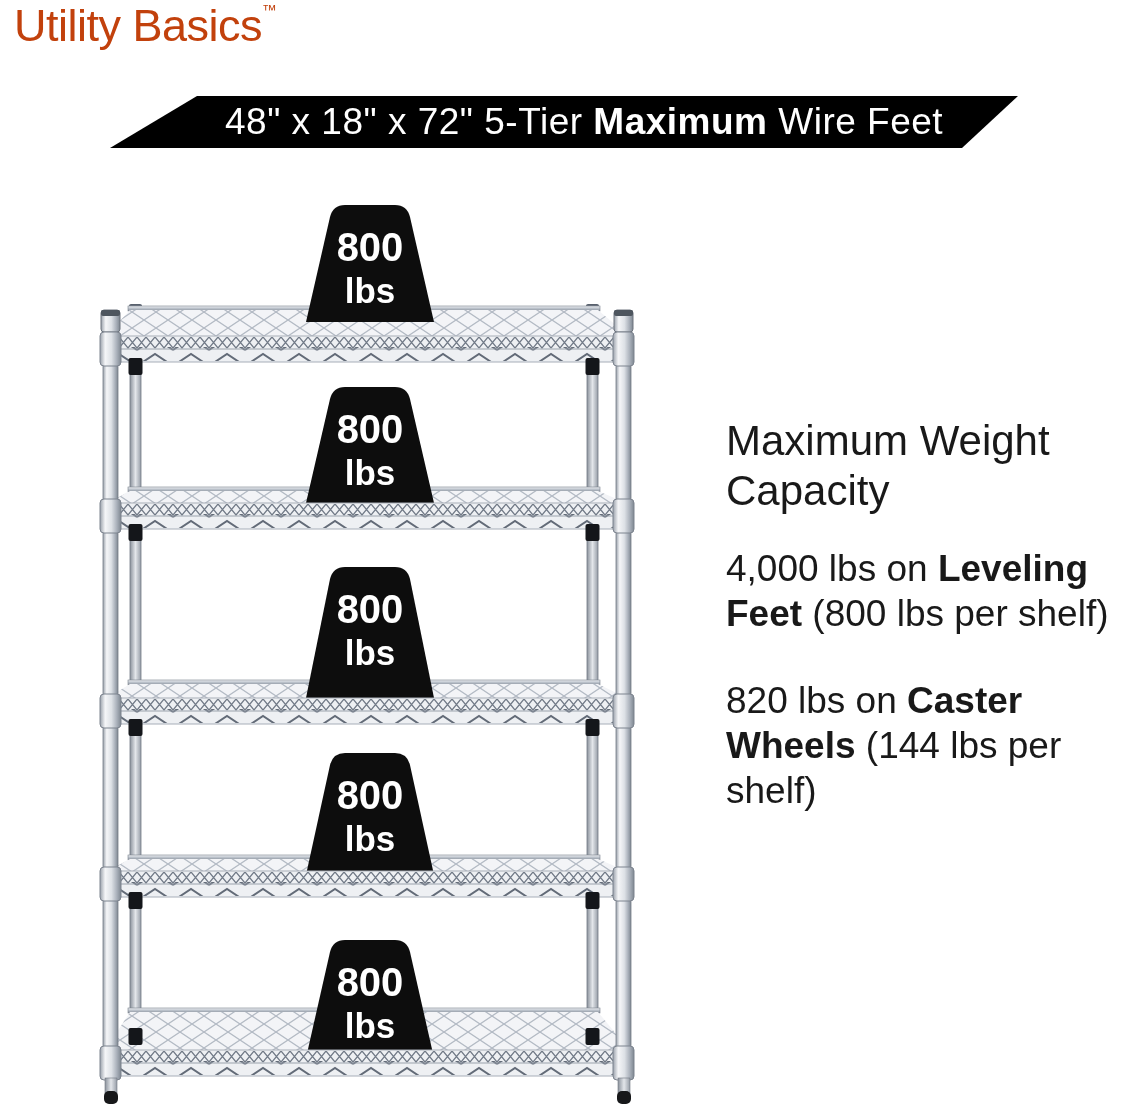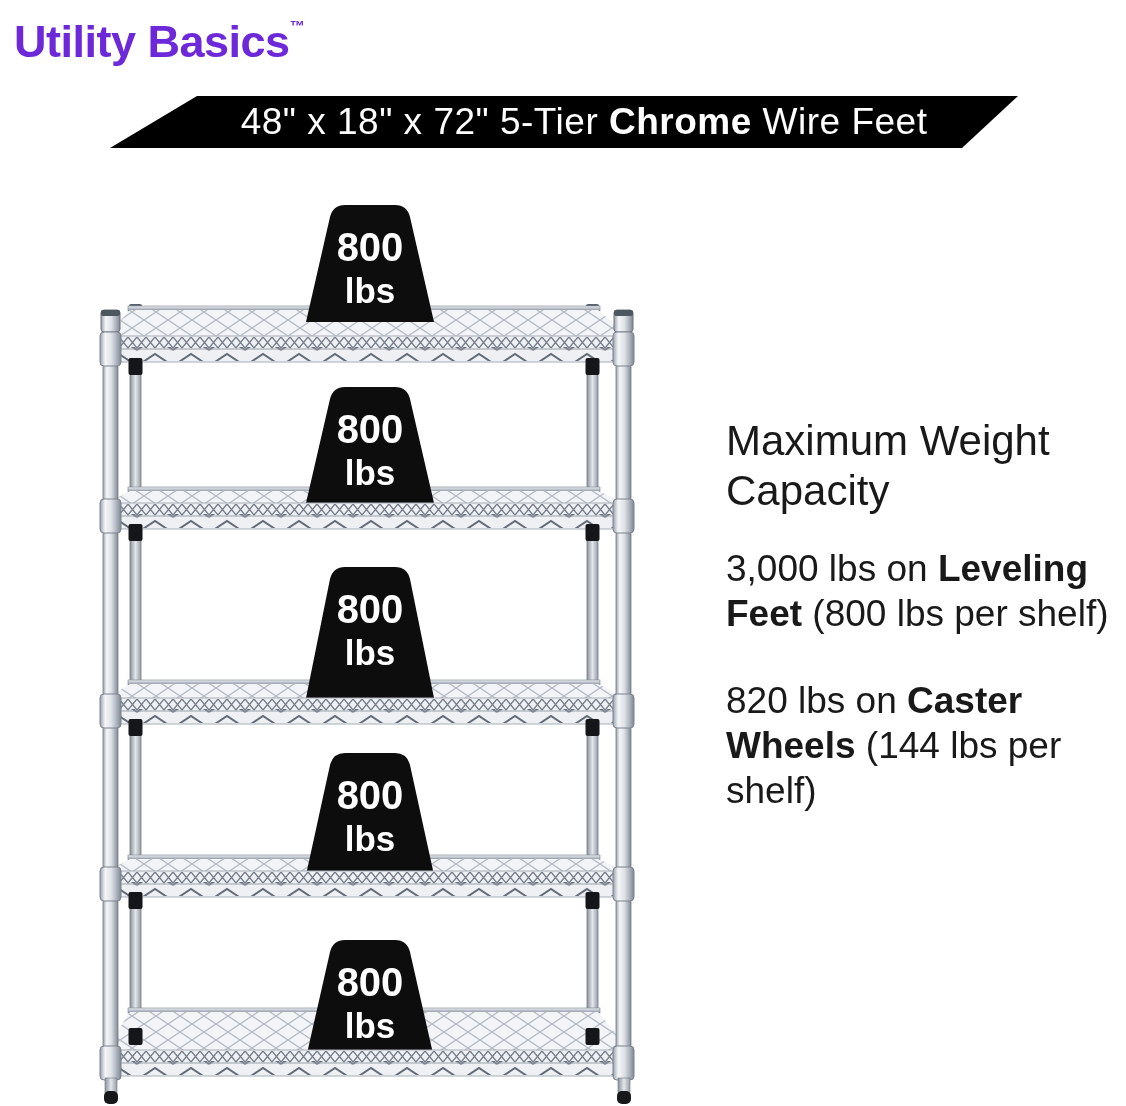--- a/index.html
+++ b/index.html
@@ -1,22 +1,22 @@
 <!DOCTYPE html>
 <html><head>
 <meta charset="utf-8">
 <style>
   html,body{margin:0;padding:0;}
   body{
     width:1126px;height:1106px;background:#ffffff;position:relative;overflow:hidden;
     font-family:"Liberation Sans", sans-serif;color:#1a1a1a;
   }
   .logo{
-    position:absolute;left:14px;top:16px;font-size:45px;font-weight:700;
-    color:#6d28d9;letter-spacing:-0.5px;white-space:nowrap;
+    position:absolute;left:14px;top:0;font-size:45px;font-weight:400;
+    color:#c2410c;letter-spacing:-0.5px;white-space:nowrap;
   }
   .logo sup{font-size:15px;vertical-align:26px;letter-spacing:0;}
   .banner{
     position:absolute;left:105px;top:96px;width:915px;height:52px;background:#000000;
     clip-path:polygon(92px 0px, 913px 0px, 857px 52px, 5px 52px);
     display:flex;align-items:center;justify-content:center;
   }
   .banner-text{
     color:#ffffff;font-size:37px;white-space:pre;letter-spacing:0.5px;text-align:center;
   }
@@ -30,21 +30,21 @@
 </style>
 </head>
 <body>
 
 <div class="logo">
   <span>Utility Basics</span><sup>™</sup>
 </div>
 
 <div class="banner">
   <div class="banner-text">
-    <span>48" x 18" x 72" 5-Tier </span><b>Chrome</b><span> Wire Feet</span>
+    <span>48" x 18" x 72" 5-Tier </span><b>Maximum</b><span> Wire Feet</span>
   </div>
 </div>
 
 <svg class="rack-svg" width="620" height="916" viewBox="60 190 620 916" xmlns="http://www.w3.org/2000/svg">
   <defs>
     <linearGradient id="postG" x1="0" y1="0" x2="1" y2="0">
       <stop offset="0" stop-color="#9aa1ab"></stop>
       <stop offset="0.25" stop-color="#f5f6f8"></stop>
       <stop offset="0.55" stop-color="#dde1e6"></stop>
       <stop offset="0.8" stop-color="#aab1bb"></stop>
@@ -184,18 +184,18 @@
     <rect x="105" y="1078" width="12" height="16" fill="url(#postB)" stroke="#6e757f" stroke-width="0.6"></rect>
     <rect x="104" y="1091" width="14" height="13" rx="5" fill="#17181a"></rect>
     <rect x="618" y="1078" width="12" height="16" fill="url(#postB)" stroke="#6e757f" stroke-width="0.6"></rect>
     <rect x="617" y="1091" width="14" height="13" rx="5" fill="#17181a"></rect>
   </g>
 </svg>
 
 <div class="specs">
   <h2>Maximum Weight Capacity</h2>
   <p>
-    <span>3,000 lbs on </span><b>Leveling Feet</b><span> (800 lbs per shelf)</span>
+    <span>4,000 lbs on </span><b>Leveling Feet</b><span> (800 lbs per shelf)</span>
   </p>
   <p>
     <span>820 lbs on </span><b>Caster Wheels</b><span> (144 lbs per shelf)</span>
   </p>
 </div>
 
 </body></html>

